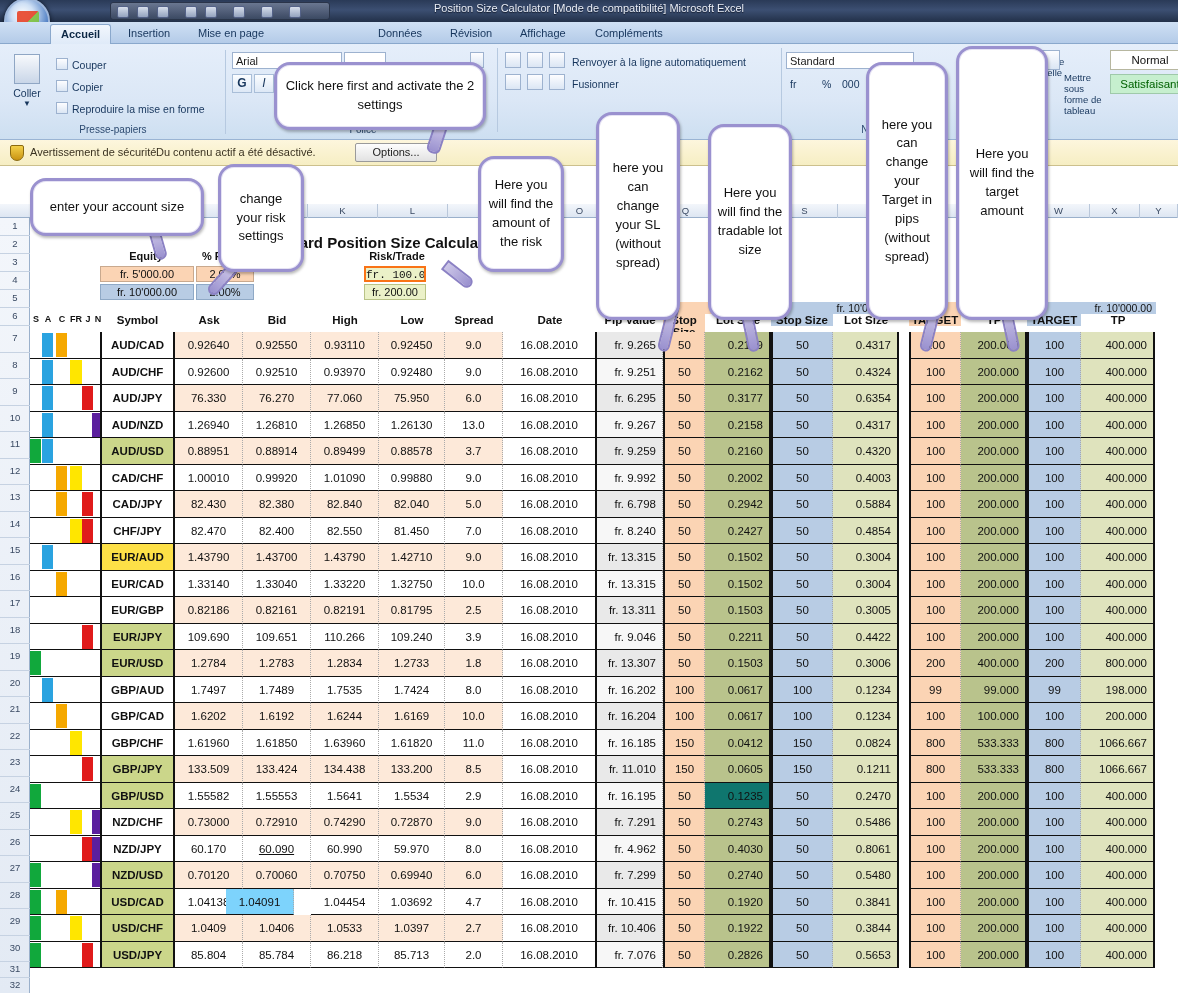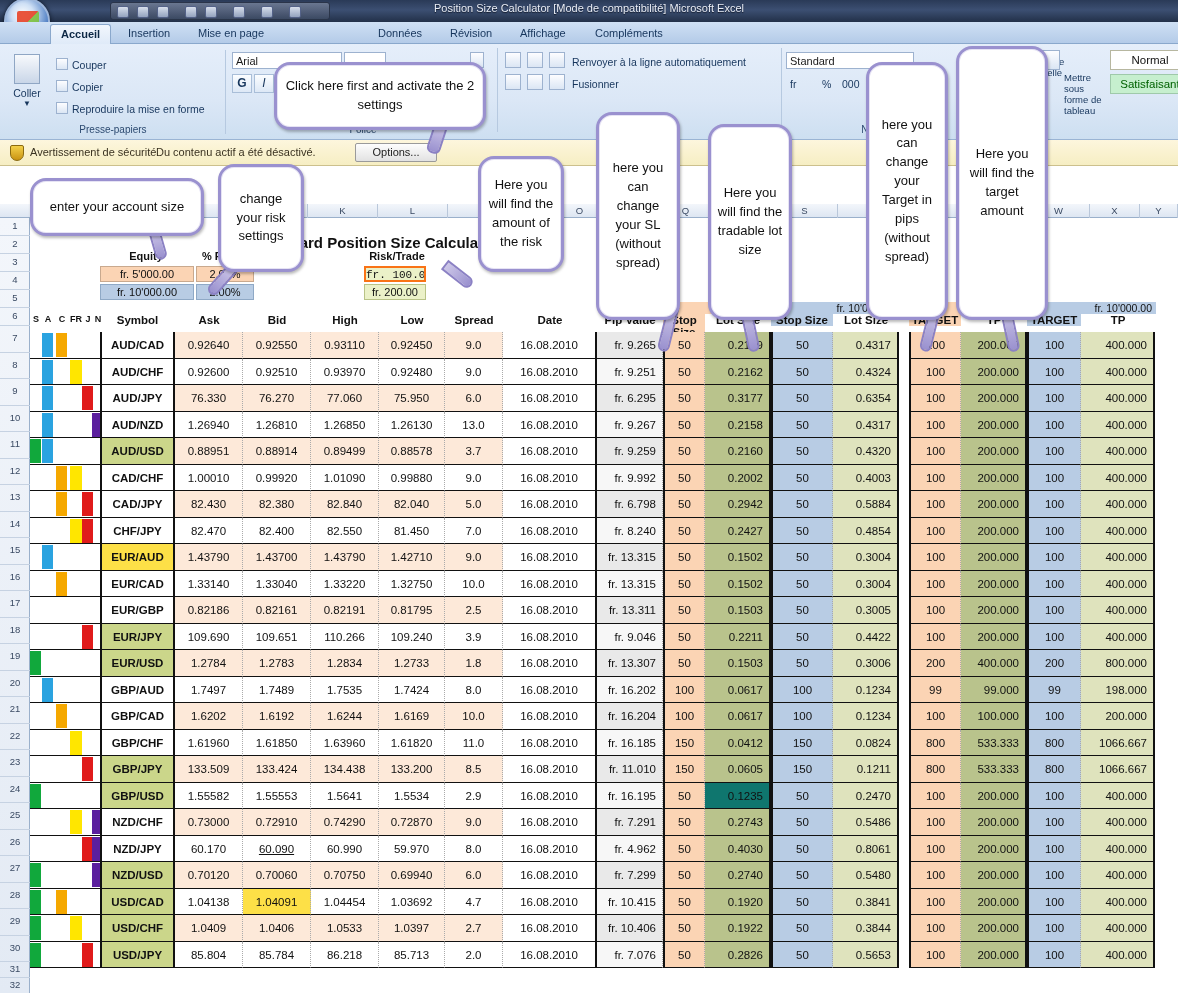--- a/index.html
+++ b/index.html
@@ -868,21 +868,21 @@
         <div class="tc num" style="left: 1027px; width: 54px; background: rgb(184, 204, 228); border-left: 2px solid rgb(17, 17, 17);">100</div>
         <div class="tc numr" style="left: 1081px; width: 74px; background: rgb(223, 227, 189); border-right: 2px solid rgb(17, 17, 17);">400.000</div>
       </div>
       <div class="trow" style="top: 556.5px; width: 1178px;">
         <div class="tc" style="left: 30px; width: 70px; background: rgb(255, 255, 255); border-right: none;">
           <span class="chip" style="left: 0px; width: 11px; background: rgb(17, 168, 60);"></span>
           <span class="chip" style="left: 26px; width: 11px; background: rgb(245, 168, 0);"></span>
         </div>
         <div class="tc sym" style="left: 100px; width: 75px; background: rgb(203, 214, 138); font-weight: bold;">USD/CAD</div>
         <div class="tc num" style="left: 175px; width: 68px; background: rgb(255, 255, 255);">1.04138</div>
-        <div class="tc num" style="left: 243px; width: 68px; background: #fde047; text-align: center;">1.04091</div>
+        <div class="tc num" style="left: 226px; width: 68px; background: #7dd3fc; text-align: center;">1.04091</div>
         <div class="tc num" style="left: 311px; width: 68px; background: rgb(255, 255, 255);">1.04454</div>
         <div class="tc num" style="left: 379px; width: 66px; background: rgb(255, 255, 255);">1.03692</div>
         <div class="tc num" style="left: 445px; width: 58px; background: rgb(255, 255, 255);">4.7</div>
         <div class="tc num" style="left: 503px; width: 94px; background: rgb(255, 255, 255); border-right: 2px solid rgb(17, 17, 17);">16.08.2010</div>
         <div class="tc numr" style="left: 597px; width: 66px; background: rgb(247, 247, 247);">fr. 10.415</div>
         <div class="tc num" style="left: 663px; width: 42px; background: rgb(251, 212, 180); border-left: 2px solid rgb(17, 17, 17);">50</div>
         <div class="tc numr" style="left: 705px; width: 66px; background: rgb(185, 195, 140); border-right: 2px solid rgb(17, 17, 17);">0.1920</div>
         <div class="tc num" style="left: 771px; width: 62px; background: rgb(184, 204, 228); border-left: 2px solid rgb(17, 17, 17);">50</div>
         <div class="tc numr" style="left: 833px; width: 66px; background: rgb(223, 227, 189); border-right: 2px solid rgb(17, 17, 17);">0.3841</div>
         <div class="tc num" style="left: 909px; width: 52px; background: rgb(251, 212, 180); border-left: 2px solid rgb(17, 17, 17);">100</div>

